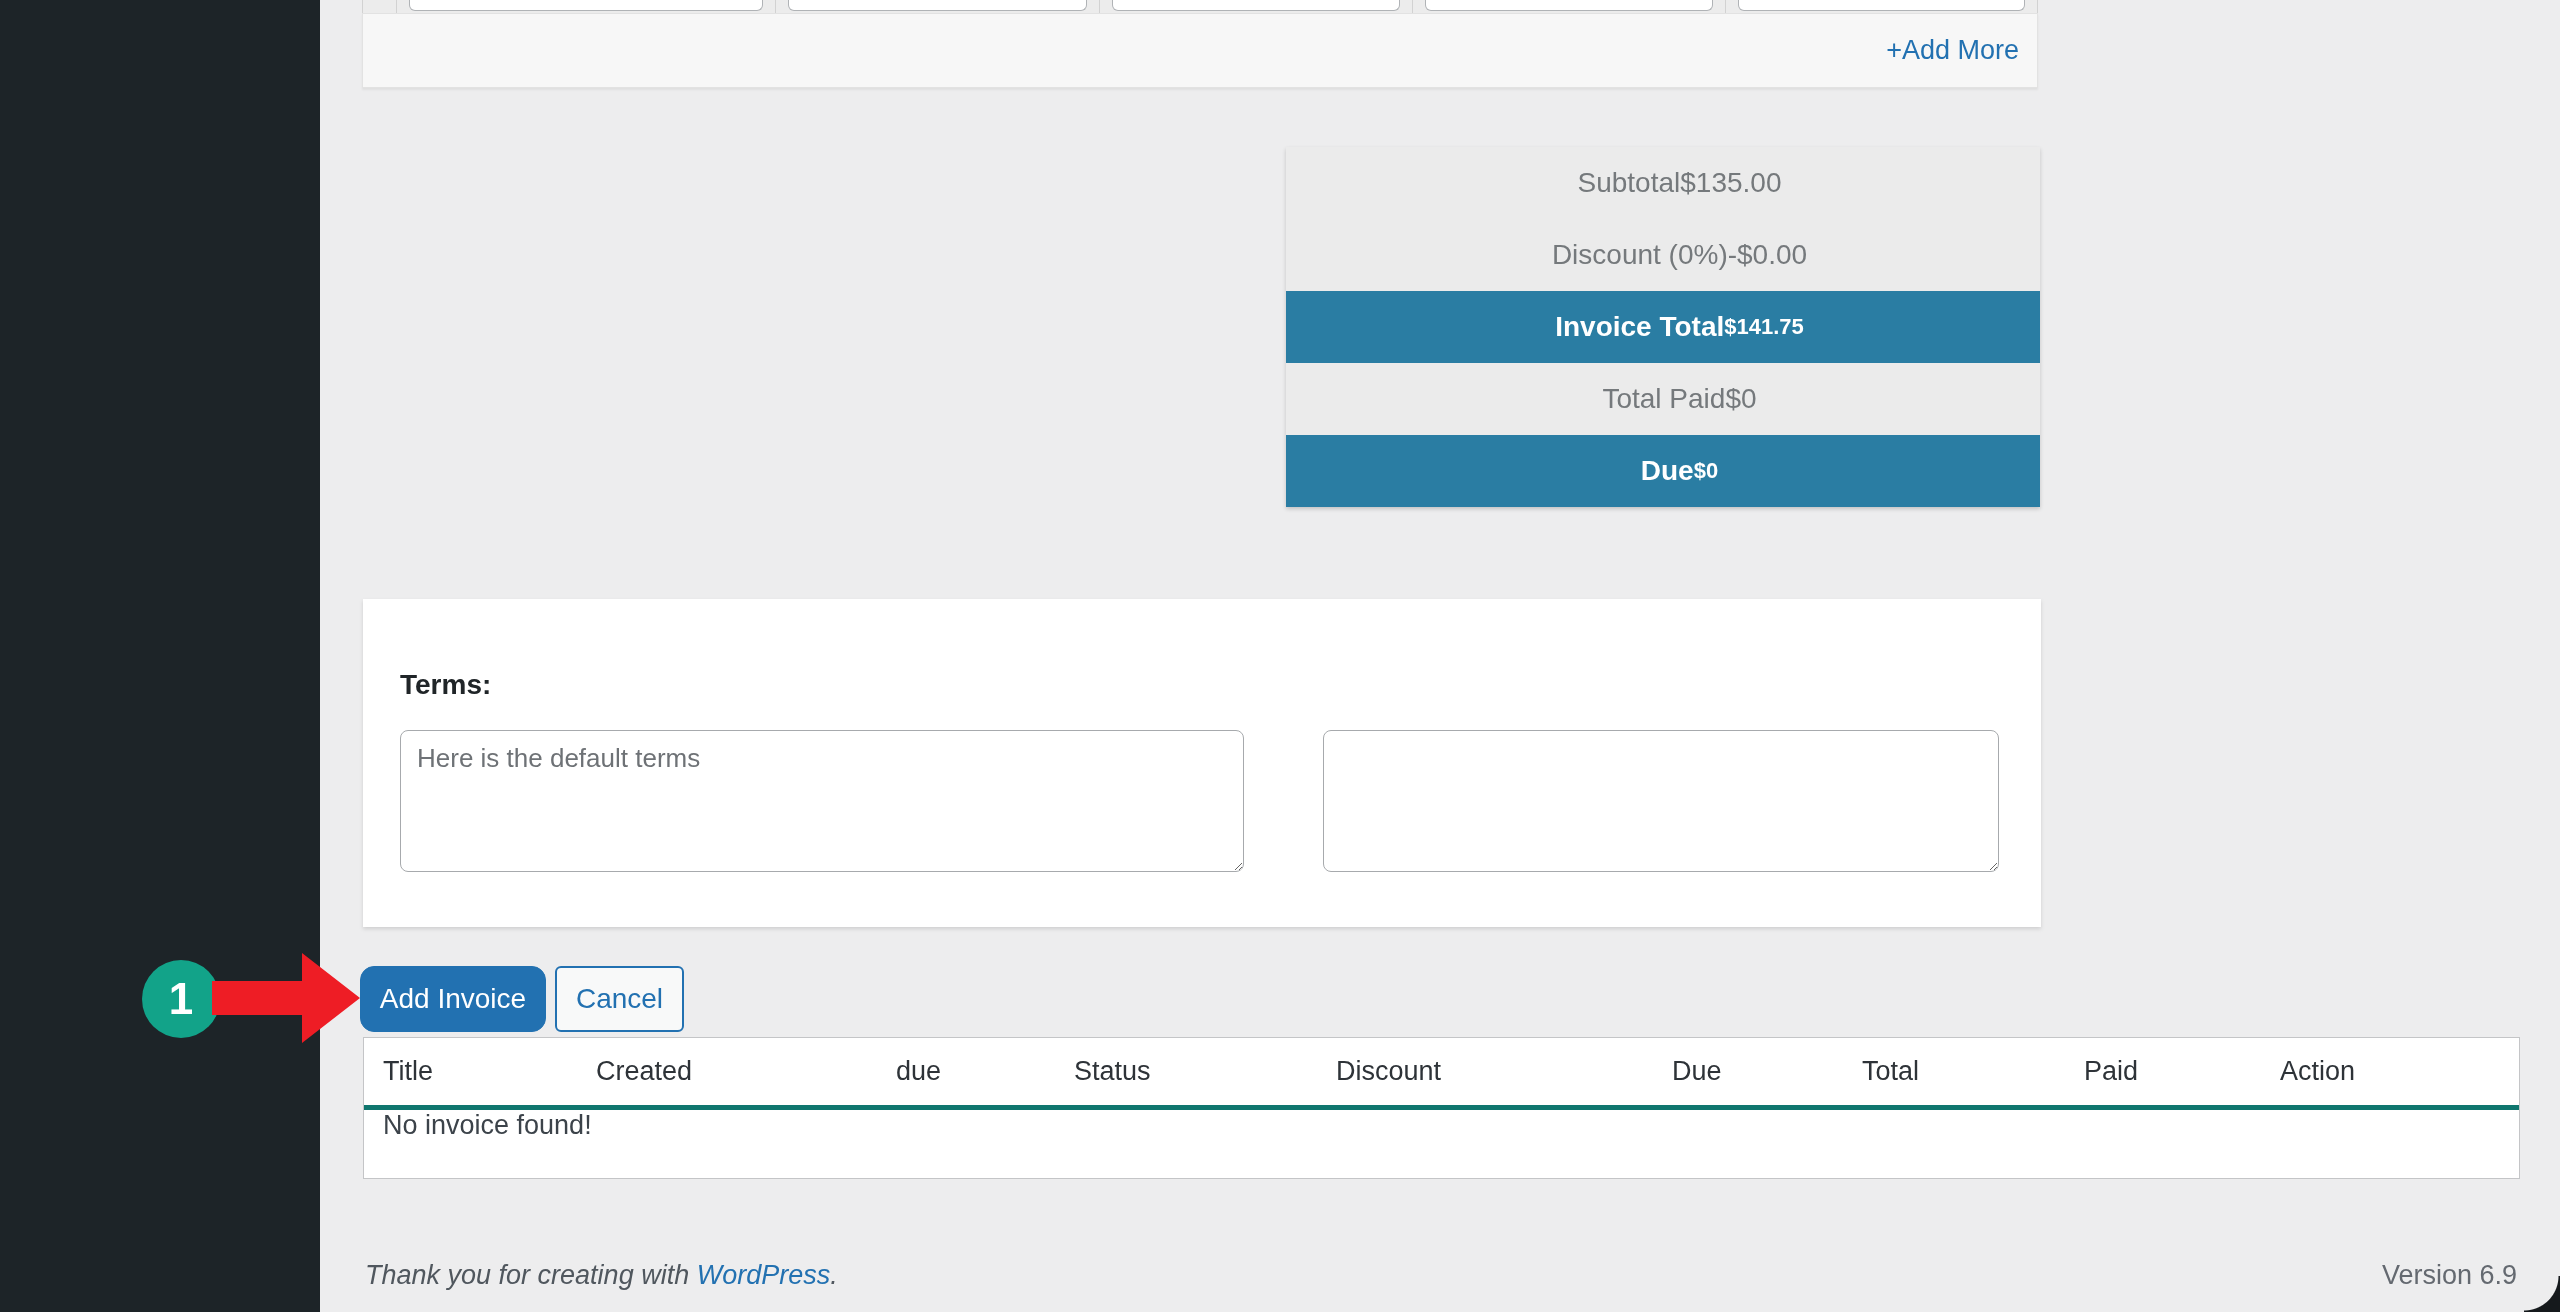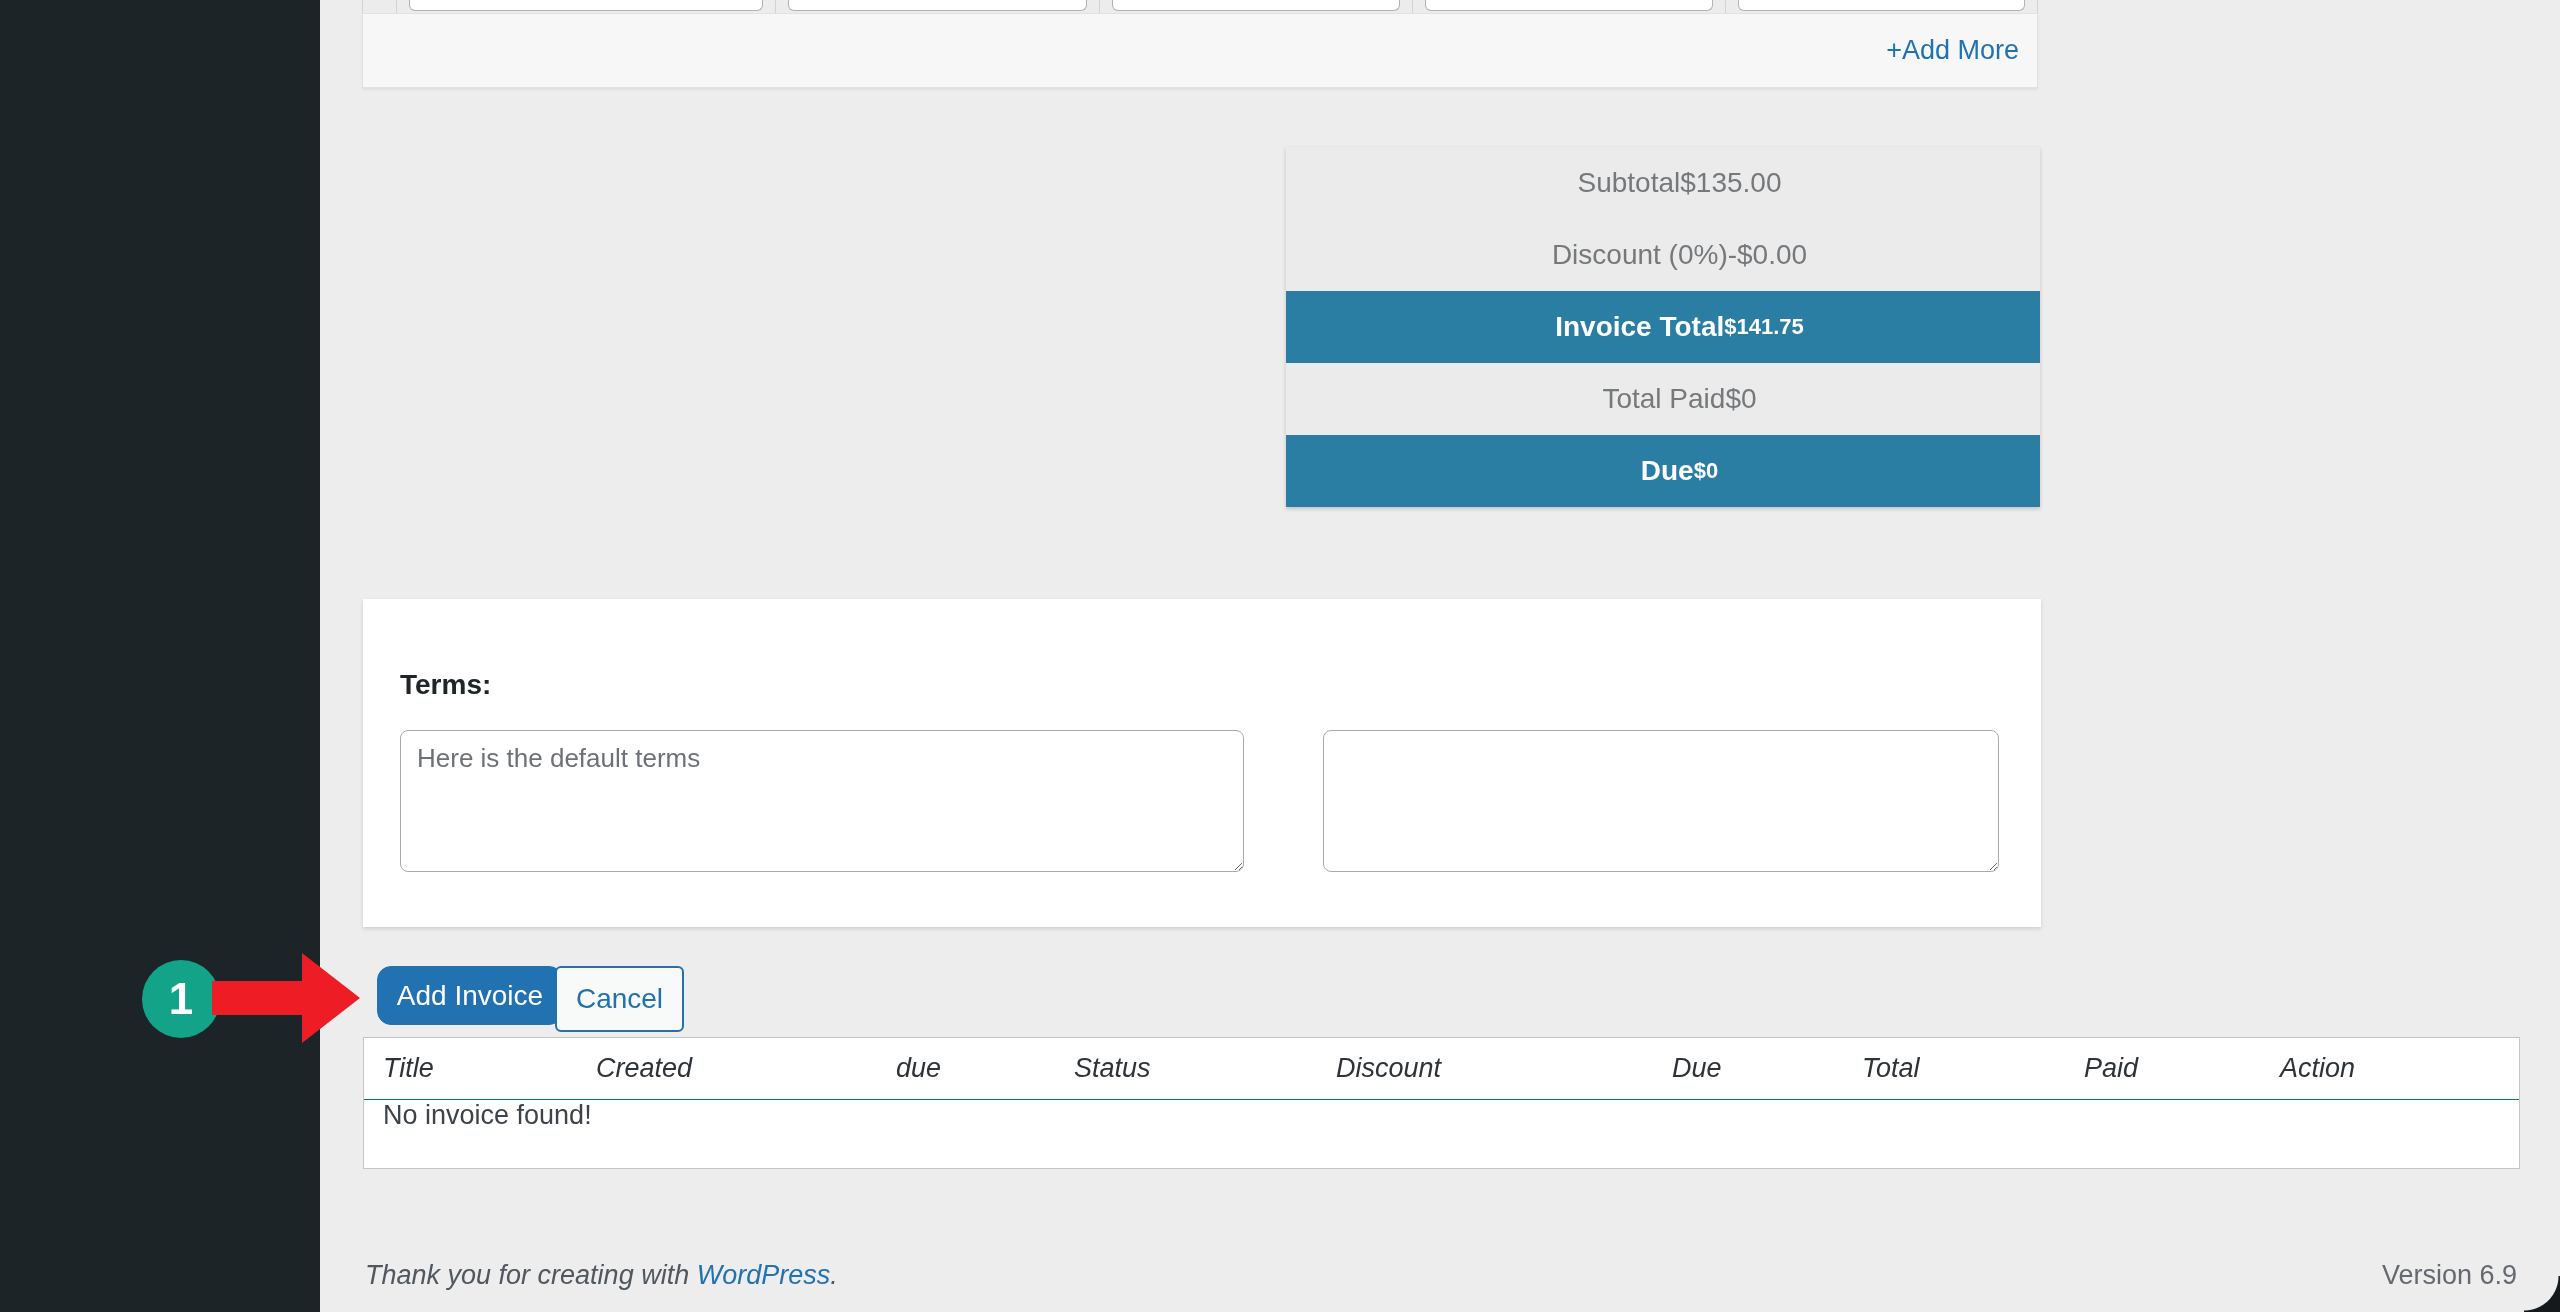--- a/index.html
+++ b/index.html
@@ -66,21 +66,21 @@
     position:absolute; top:131px; height:142px;
     border:1px solid #a7aaad; border-radius:8px; background:#fff;
     font-family:"Liberation Sans", sans-serif;
     font-size:26px; color:#6e7276; padding:12px 16px;
     resize:both; outline:none;
   }
   .terms-ta { left:37px;  width:844px; }
   .notes-ta { left:960px; width:676px; }
   
   .btn-primary {
-    position:absolute; left:377px; top:966px; width:186px; height:59px;
+    position:absolute; left:360px; top:966px; width:186px; height:66px;
     background:#2271b1; border:1px solid #2271b1; border-radius:14px;
     color:#ffffff; font-size:28px; font-family:"Liberation Sans", sans-serif;
     cursor:pointer;
   }
   .btn-secondary {
     position:absolute; left:555px; top:966px; width:129px; height:66px;
     background:#f8f9f9; border:2px solid #2271b1; border-radius:6px;
     color:#2271b1; font-size:28px; font-family:"Liberation Sans", sans-serif;
     cursor:pointer;
   }
@@ -93,21 +93,21 @@
   }
   .arrow-svg { position:absolute; left:212px; top:950px; }
   
   .inv-table {
     position:absolute; left:363px; top:1037px; width:2157px;
     background:#ffffff; border:1px solid #c4c5c7;
   }
   .inv-head {
     display:grid;
     grid-template-columns:213px 300px 178px 262px 336px 190px 222px 196px auto;
-    height:62px; align-items:center; border-bottom:1px solid #0f766e;font-style:italic;
+    height:72px; align-items:center; border-bottom:5px solid #0f766e;
   }
   .inv-head .hcell { padding-left:19px; font-size:27px; color:#2e3338; }
   .inv-body {
     height:68px; display:flex; align-items:flex-start; padding-left:19px;
     font-size:27px; color:#3c434a;
   }
   
   .thanks {
     position:absolute; left:365px; top:1260px; font-size:27px; font-style:italic;
     color:#50575e;

